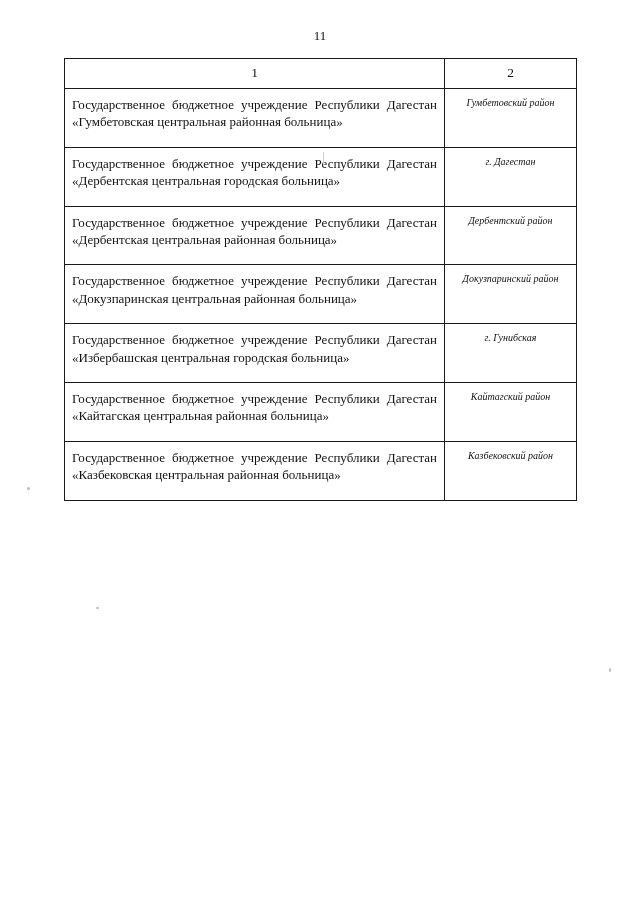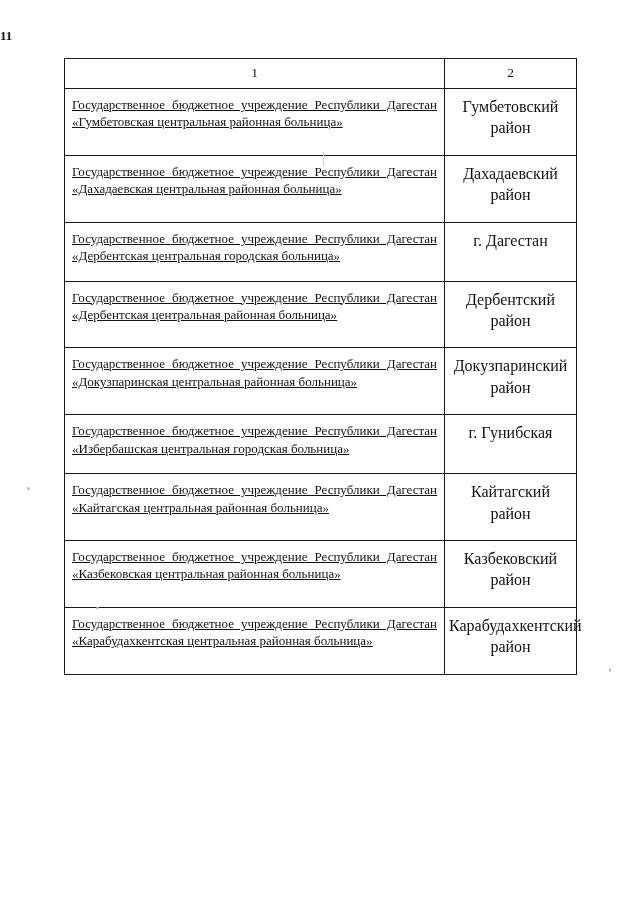--- a/index.html
+++ b/index.html
@@ -19,24 +19,23 @@
     position: relative;
     width: 640px;
     height: 905px;
     box-sizing: border-box;
   }
   .page-number {
     position: absolute;
     top: 28px;
     left: 0;
     width: 640px;
-    text-align: left;
+    text-align: center;
     font-size: 13px;
     font-family: "Liberation Serif", serif;
-    font-weight: bold;
   }
   table.doc-table {
     position: absolute;
     top: 58px;
     left: 64px;
     width: 512px;
     border-collapse: collapse;
     table-layout: fixed;
   }
   table.doc-table td {
@@ -52,27 +51,27 @@
     font-size: 13.5px;
     padding: 6px 0 7px 0 !important;
   }
   .cell-name {
     padding: 7px 7px 16px 7px !important;
     font-size: 13px;
     line-height: 1.34;
     text-align: justify;
     text-align-last: left;
     hyphens: none;
-    text-decoration: underline;
   }
   .cell-area {
     padding: 7px 4px 16px 4px !important;
-    font-size: 16px;
+    font-size: 10px;
     line-height: 1.34;
     text-align: center;
+    font-style: italic;
   }
   
   .speck {
     position: absolute;
     background: #b9b9b9;
     border-radius: 50%;
   }
   .speck.s1 { left: 27px; top: 487px; width: 3px; height: 3px; }
   .speck.s2 { left: 96px; top: 607px; width: 3px; height: 2px; }
   .speck.s3 { left: 609px; top: 668px; width: 2px; height: 4px; }
@@ -94,24 +93,20 @@
       <tr>
         <td class="hdr-cell">1</td>
         <td class="hdr-cell">2</td>
       </tr>
 
       <tr>
         <td class="cell-name">Государственное бюджетное учреждение Республики Дагестан «Гумбетовская центральная районная больница»</td>
         <td class="cell-area">Гумбетовский район</td>
       </tr>
       <tr>
-        <td class="cell-name">Государственное бюджетное учреждение Республики Дагестан «Дахадаевская центральная районная больница»</td>
-        <td class="cell-area">Дахадаевский район</td>
-      </tr>
-      <tr>
         <td class="cell-name">Государственное бюджетное учреждение Республики Дагестан «Дербентская центральная городская больница»</td>
         <td class="cell-area">г. Дагестан</td>
       </tr>
       <tr>
         <td class="cell-name">Государственное бюджетное учреждение Республики Дагестан «Дербентская центральная районная больница»</td>
         <td class="cell-area">Дербентский район</td>
       </tr>
       <tr>
         <td class="cell-name">Государственное бюджетное учреждение Республики Дагестан «Докузпаринская центральная районная больница»</td>
         <td class="cell-area">Докузпаринский район</td>
@@ -121,24 +116,20 @@
         <td class="cell-area">г. Гунибская</td>
       </tr>
       <tr>
         <td class="cell-name">Государственное бюджетное учреждение Республики Дагестан «Кайтагская центральная районная больница»</td>
         <td class="cell-area">Кайтагский район</td>
       </tr>
       <tr>
         <td class="cell-name">Государственное бюджетное учреждение Республики Дагестан «Казбековская центральная районная больница»</td>
         <td class="cell-area">Казбековский район</td>
       </tr>
-      <tr>
-        <td class="cell-name">Государственное бюджетное учреждение Республики Дагестан «Карабудахкентская центральная районная больница»</td>
-        <td class="cell-area">Карабудахкентский район</td>
-      </tr>
     </tbody>
   </table>
 
   <div class="speck s1"></div>
   <div class="speck s2"></div>
   <div class="speck s3"></div>
   <div class="speck s4"></div>
 
 </div>
 

